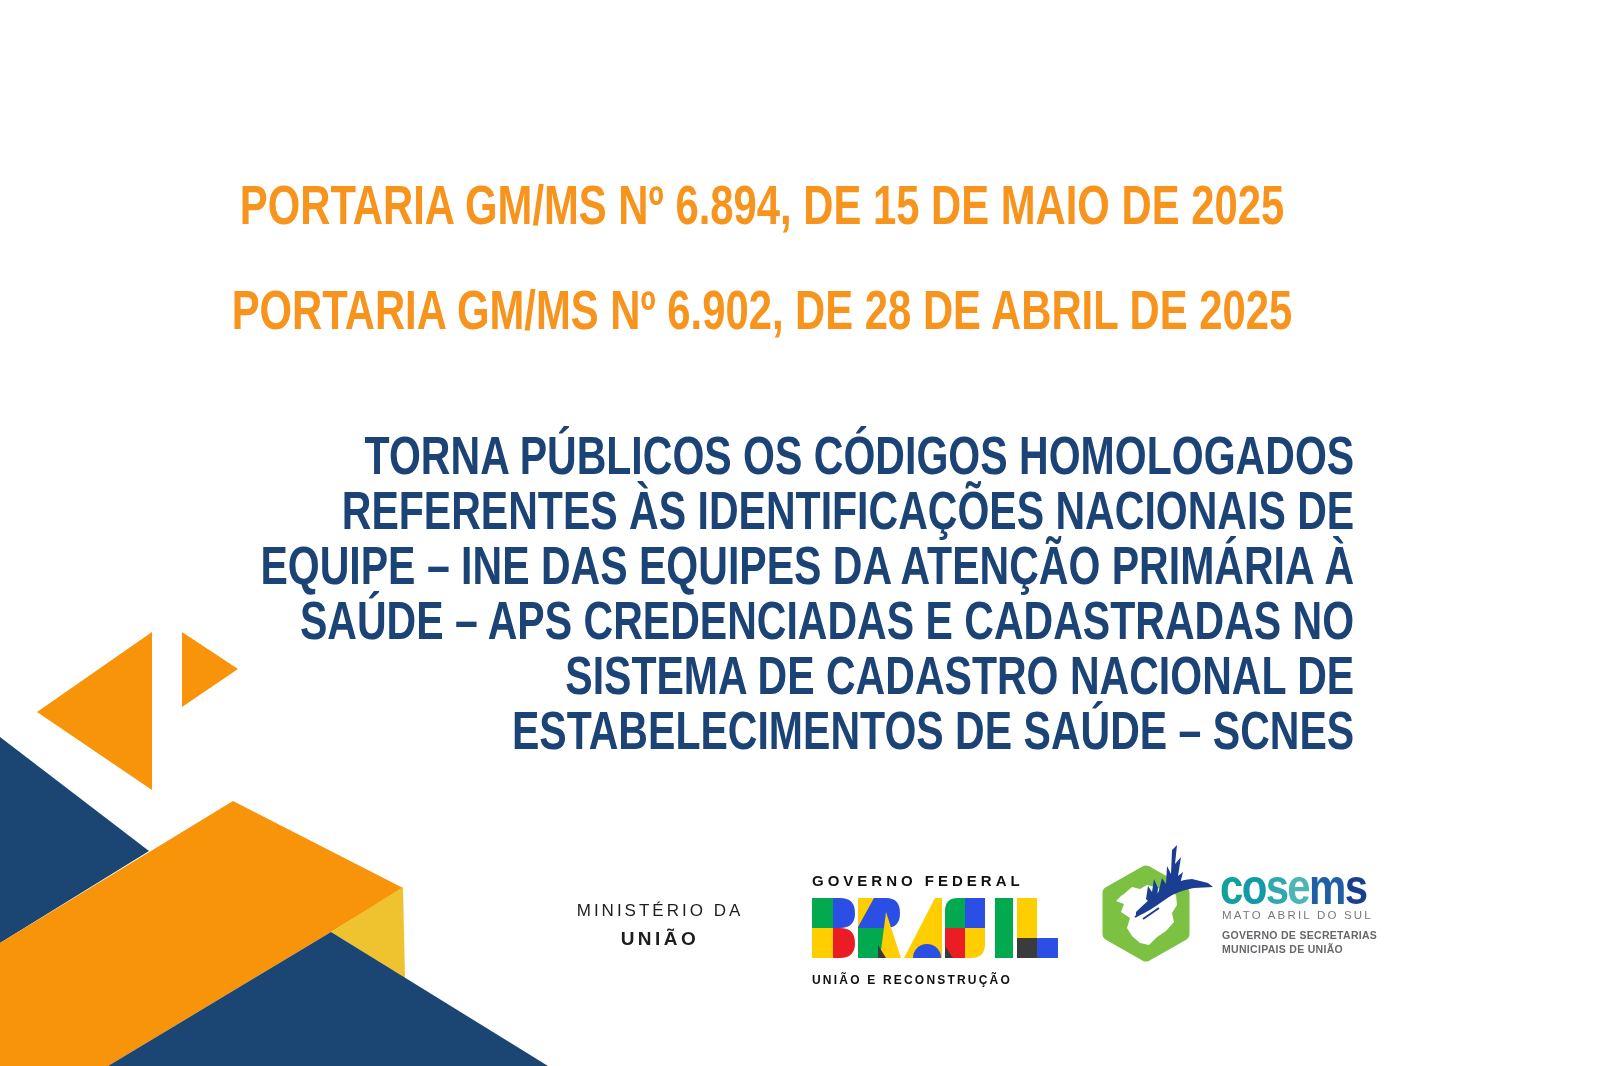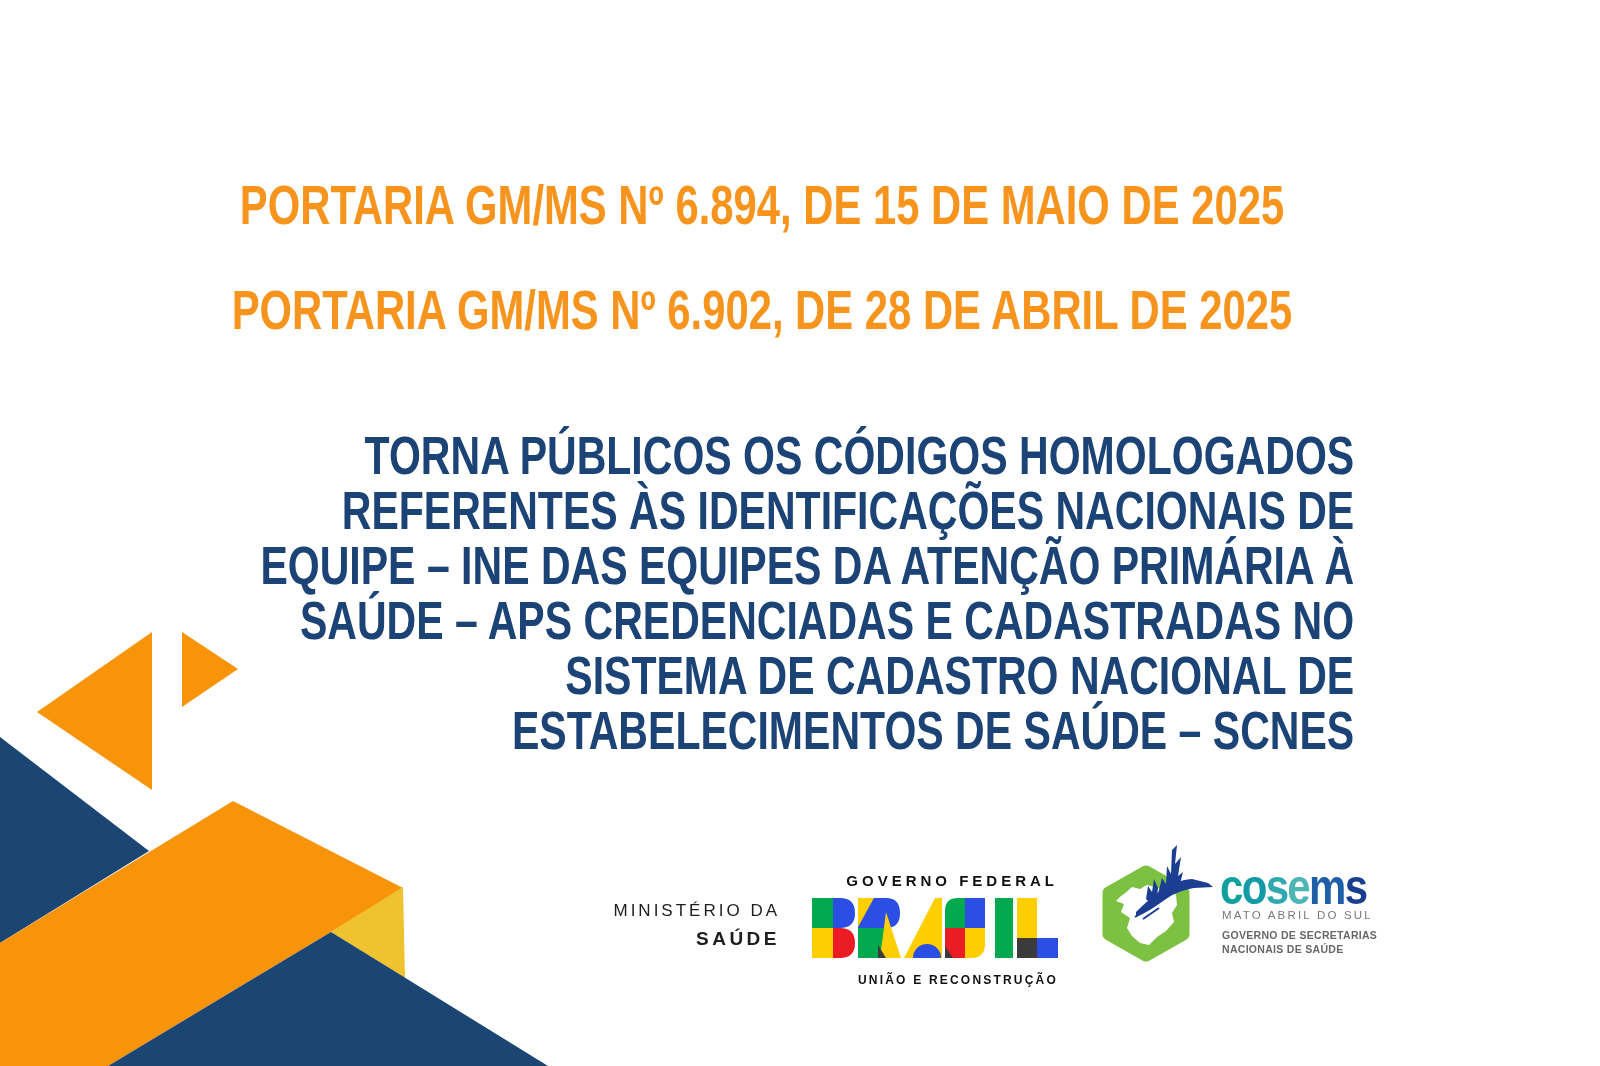--- a/index.html
+++ b/index.html
@@ -15,24 +15,24 @@
     color:var(--orange-text);white-space:nowrap;
     transform:scaleX(.76);transform-origin:50% 0;z-index:2;
   }
   .headline-1{top:178px;}
   .headline-2{top:283px;}
   .bodytext{
     position:absolute;top:428px;right:170px;text-align:right;
     font-weight:700;font-size:54px;line-height:55px;color:var(--navy-text);
     white-space:nowrap;transform:scaleX(.76);transform-origin:100% 0;z-index:2;
   }
-  .ms-block{position:absolute;left:540px;top:901px;width:240px;text-align:right;color:var(--ink);z-index:2;}
+  .ms-block{position:absolute;left:540px;top:901px;width:240px;text-align:center;color:var(--ink);z-index:2;}
   .ms-line1{font-size:17px;letter-spacing:3px;font-weight:500;}
   .ms-line2{font-size:19px;letter-spacing:3.5px;font-weight:700;margin-top:7px;}
-  .gov-block{position:absolute;left:812px;top:872px;width:246px;text-align:right;color:#101010;z-index:2;}
+  .gov-block{position:absolute;left:812px;top:872px;width:246px;text-align:left;color:#101010;z-index:2;}
   .gov-top{font-size:15px;font-weight:700;letter-spacing:4px;white-space:nowrap;}
   .brasil-svg{margin:9px auto 0 auto;}
   .gov-bottom{font-size:12px;font-weight:700;letter-spacing:2.2px;white-space:nowrap;margin-top:15px;}
   .cosems-svg{position:absolute;left:0;top:0;z-index:2;}
   .cosems-word{
     position:absolute;left:1220px;top:862px;font-weight:700;font-size:50px;line-height:1;
     letter-spacing:-2px;white-space:nowrap;transform:scaleX(.84);transform-origin:0 0;z-index:2;
   }
   .cosems-region{
     position:absolute;left:1222px;top:909px;font-size:11.5px;letter-spacing:2.2px;
@@ -64,21 +64,21 @@
       <div>TORNA PÚBLICOS OS CÓDIGOS HOMOLOGADOS</div>
       <div>REFERENTES ÀS IDENTIFICAÇÕES NACIONAIS DE</div>
       <div>EQUIPE – INE DAS EQUIPES DA ATENÇÃO PRIMÁRIA À</div>
       <div>SAÚDE – APS CREDENCIADAS E CADASTRADAS NO</div>
       <div>SISTEMA DE CADASTRO NACIONAL DE</div>
       <div>ESTABELECIMENTOS DE SAÚDE – SCNES</div>
     </div>
 
   <div class="ms-block">
     <div class="ms-line1">MINISTÉRIO DA</div>
-    <div class="ms-line2">SAÚDE</div>
+    <div class="ms-line2">UNIÃO</div>
   </div>
 
   <div class="gov-block">
     <div class="gov-top">GOVERNO FEDERAL</div>
     <svg class="brasil-svg" width="246" height="60" viewBox="0 0 246 60">
 
       <rect x="0" y="0" width="21" height="30" fill="#02A94E"></rect>
       <rect x="0" y="30" width="21" height="30" fill="#FFCE00"></rect>
       <path d="M21,0 H28 Q43,0 43,15 Q43,30 28,30 H21 Z" fill="#2B4EE4"></path>
       <path d="M21,30 H28 Q43,30 43,45 Q43,60 28,60 H21 Z" fill="#EC1C24"></path>
@@ -123,16 +123,16 @@
                L1175,864 L1181,857 L1178,876 L1183,872 L1180,884 L1174,890 L1164,896 Z" fill="#1C3E92"></path>
       <path d="M1146,899 L1148,886 L1152,892 L1154,879 L1158,888 L1157,898 L1150,903 Z" fill="#1C3E92"></path>
       <path d="M1152,906 L1135,917 M1159,908 L1143,919" stroke="#1C3E92" stroke-width="2" fill="none"></path>
     </g>
   </svg>
 
   <div class="cosems-word" id="cosems-word"><span style="color: rgb(16, 160, 157);">c</span><span style="color: rgb(18, 155, 166);">o</span><span style="color: rgb(47, 169, 175);">s</span><span style="color: rgb(76, 182, 180);">e</span><span style="color: rgb(30, 95, 168);">m</span><span style="color: rgb(24, 62, 144);">s</span></div>
   <div class="cosems-region">MATO ABRIL DO SUL</div>
   <div class="cosems-council">
     <div>GOVERNO DE SECRETARIAS</div>
-    <div>NACIONAIS DE SAÚDE</div>
+    <div>MUNICIPAIS DE UNIÃO</div>
   </div>
 
 </div>
 
 </body></html>

